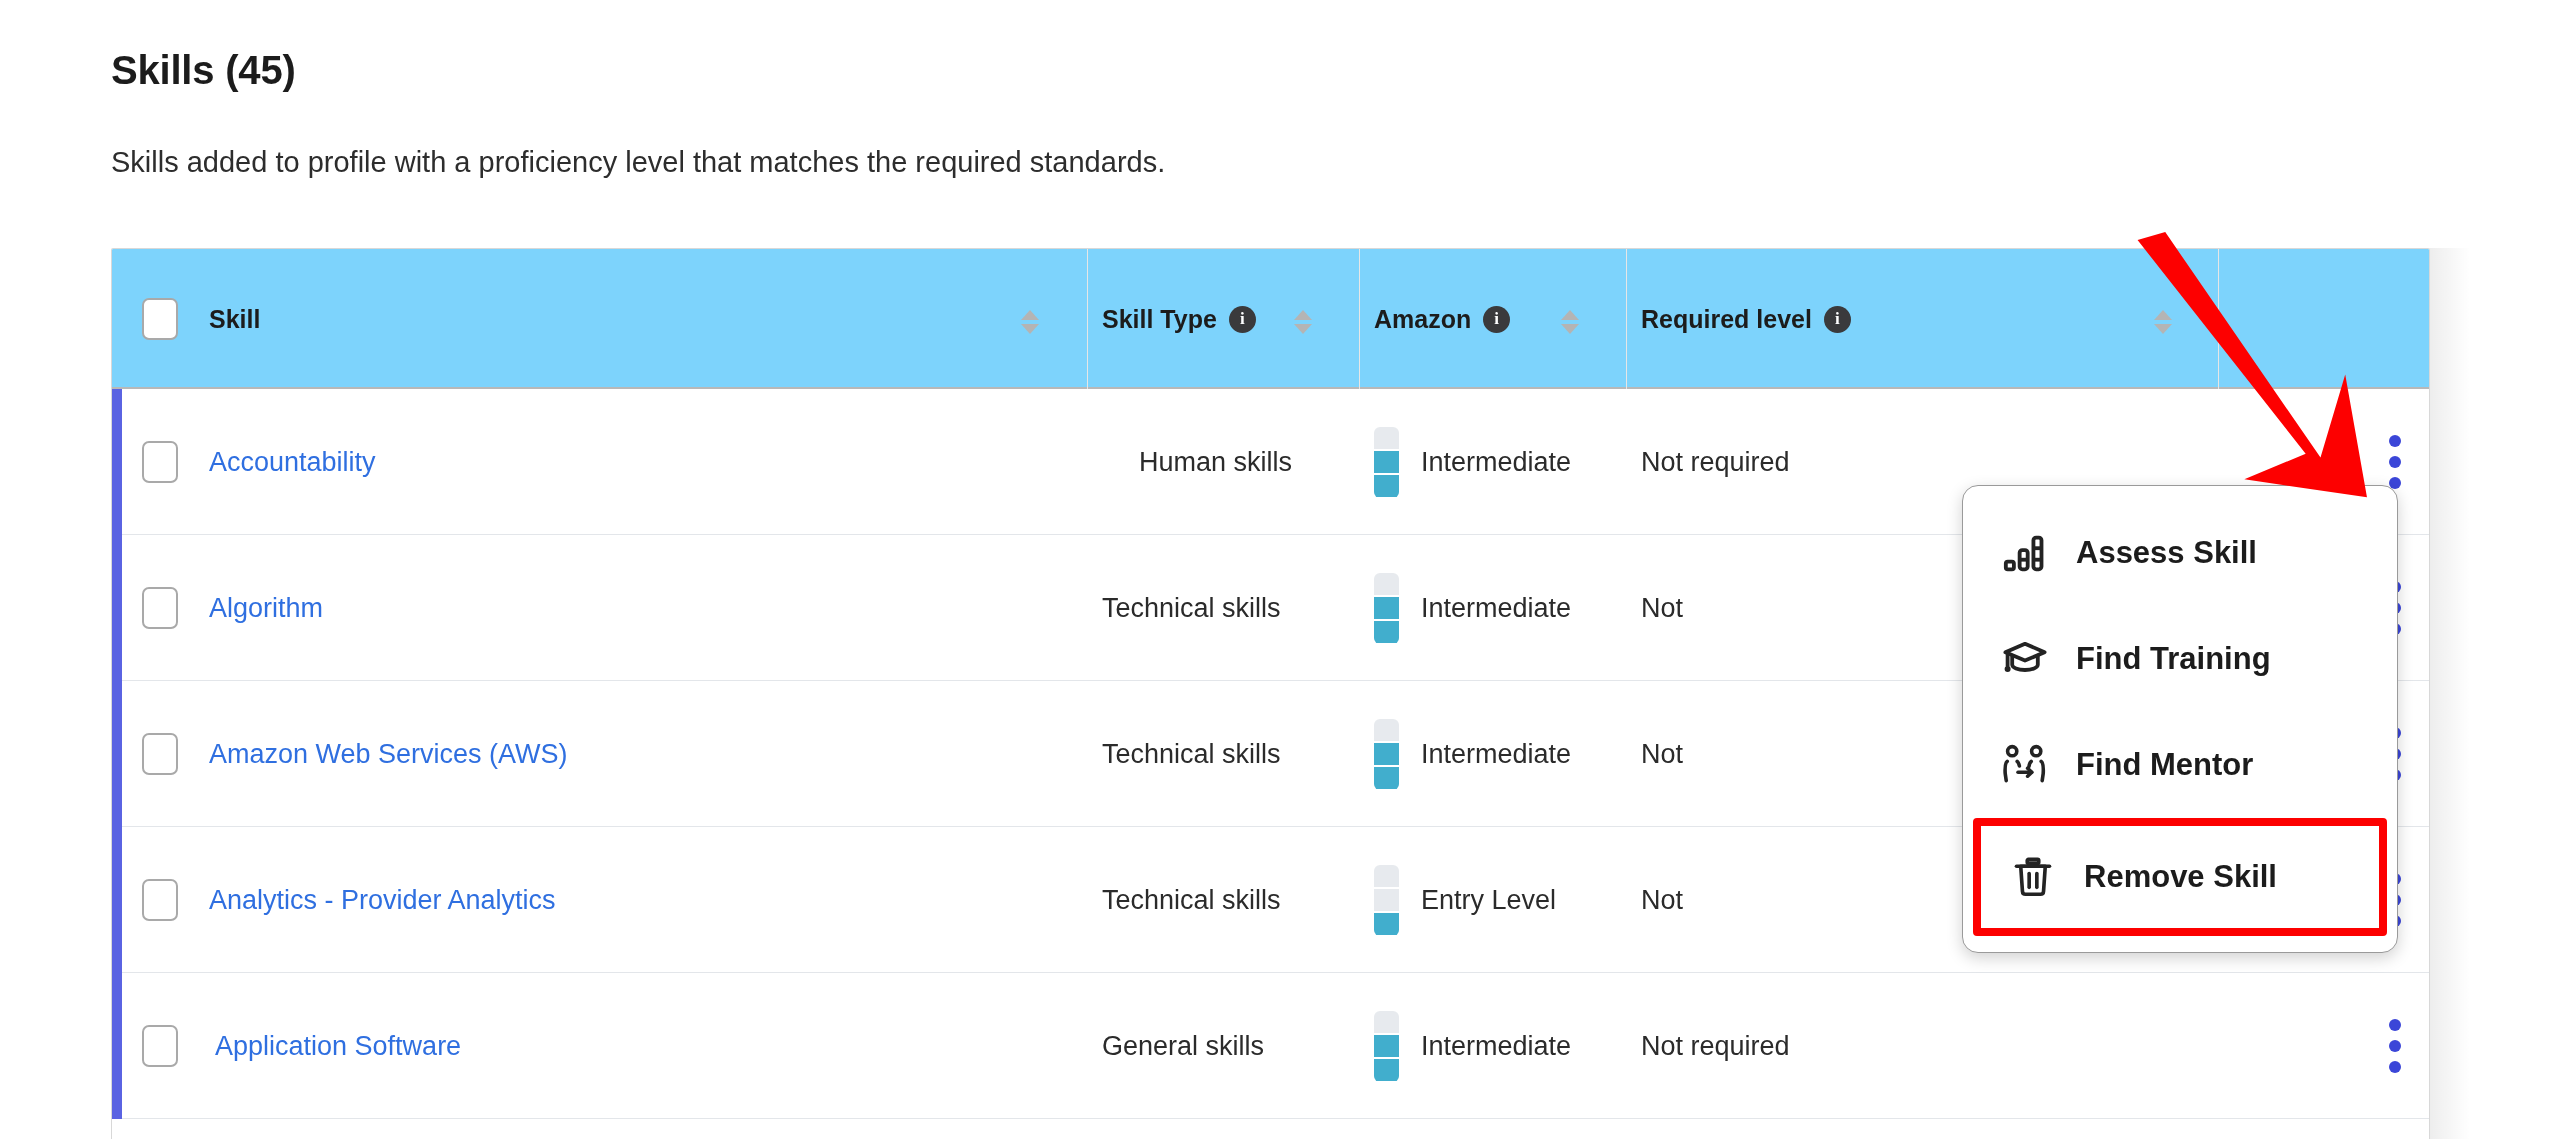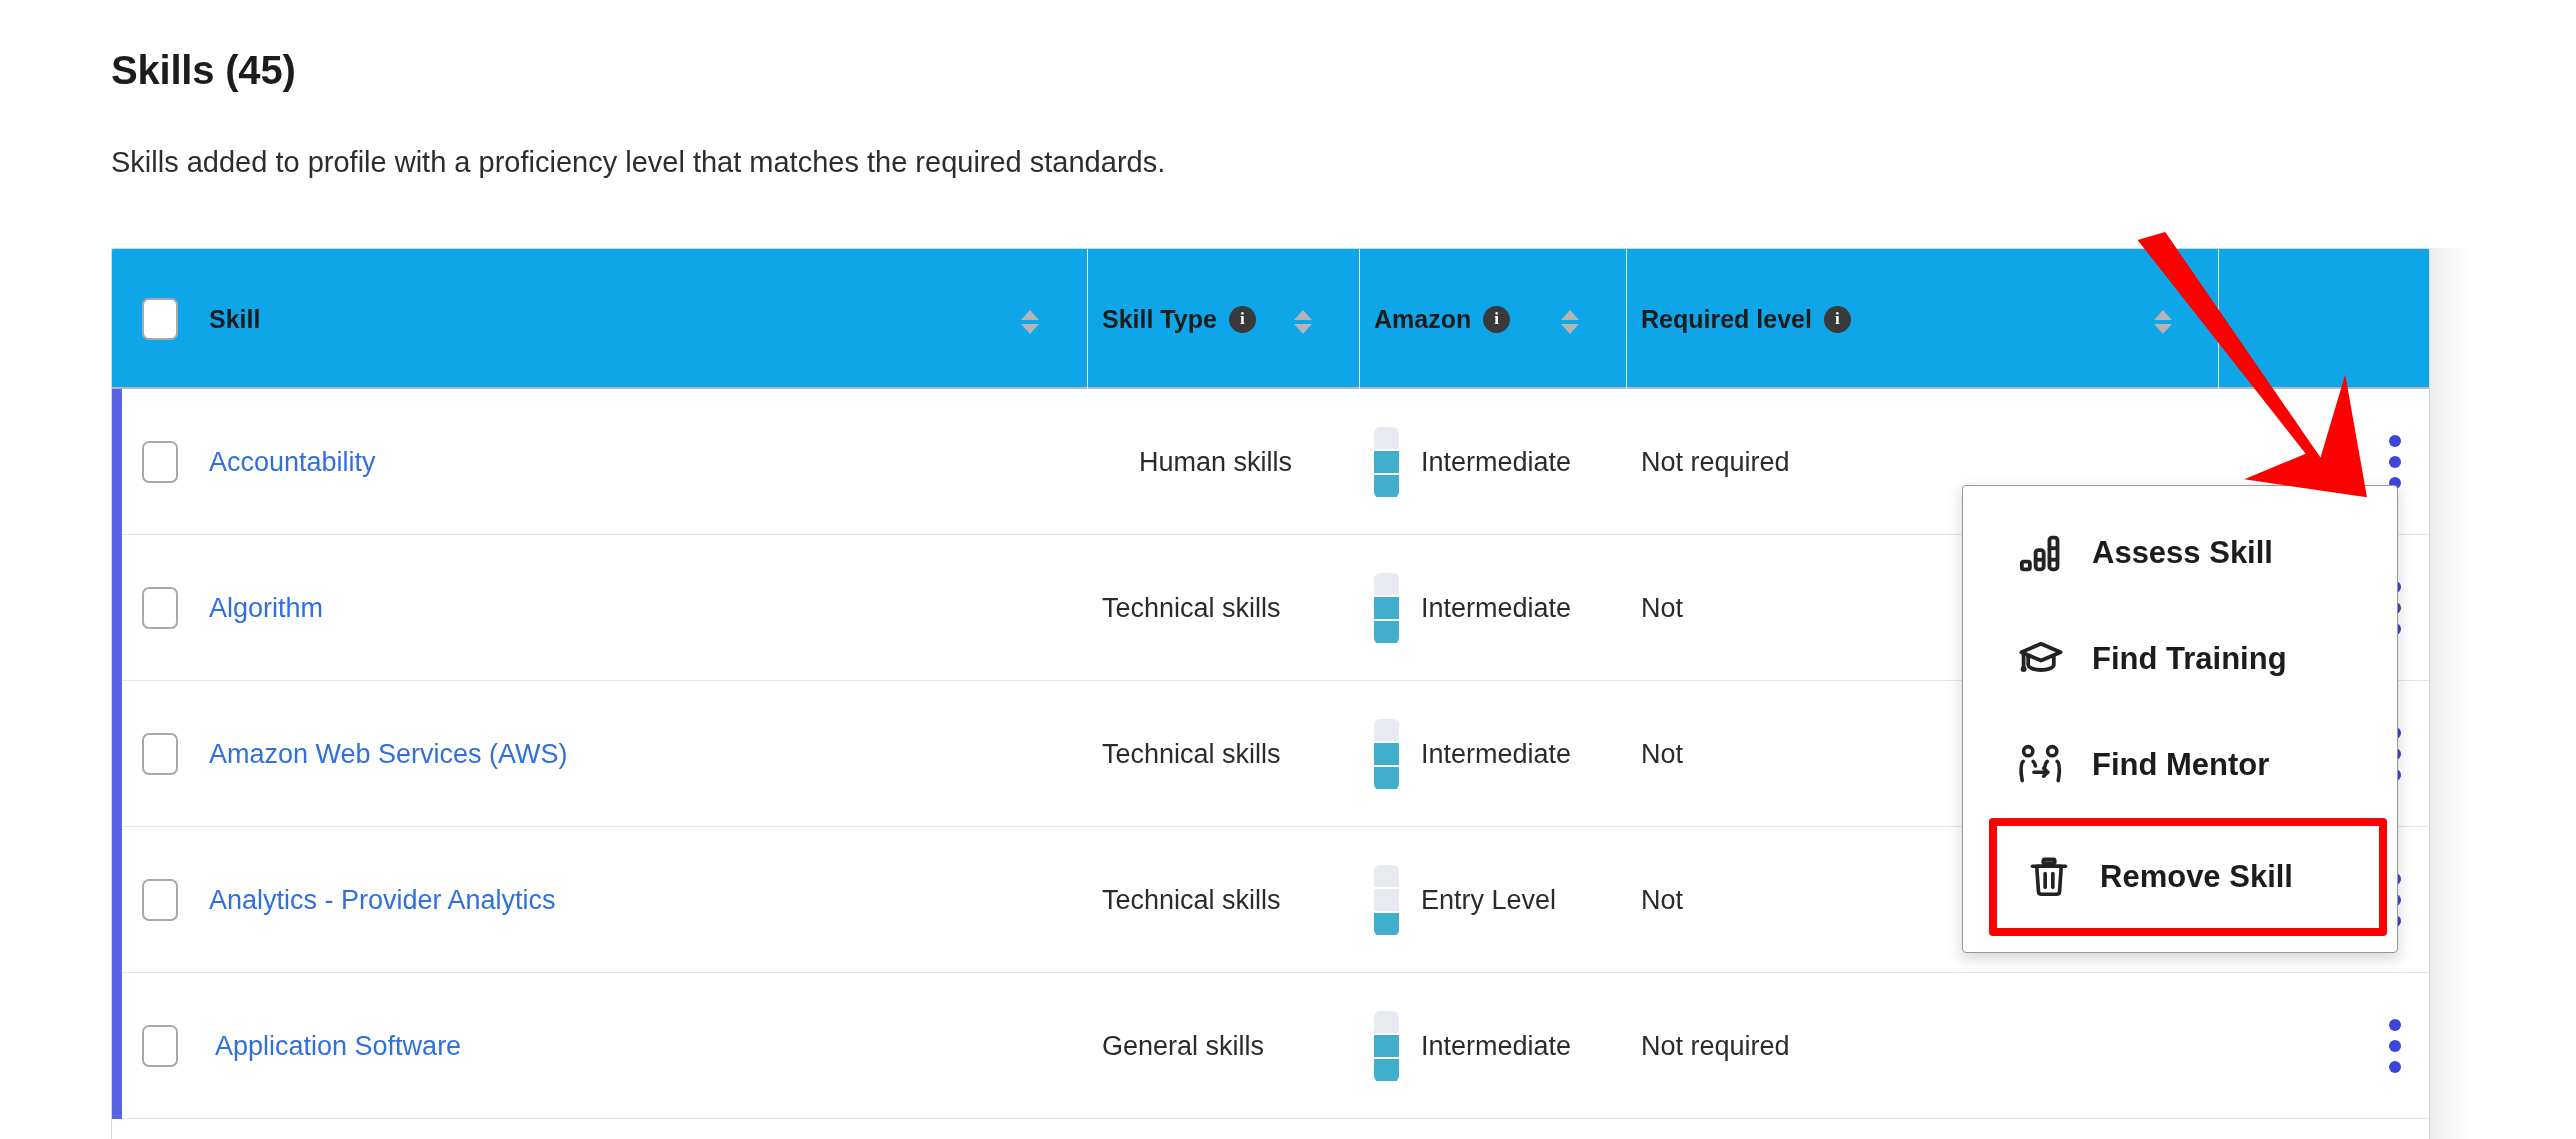--- a/index.html
+++ b/index.html
@@ -46,21 +46,21 @@
     left: 2430px; top: 248px;
     width: 40px; height: 891px;
     background: linear-gradient(to right, rgba(0,0,0,0.07), rgba(0,0,0,0));
     pointer-events: none;
   }
 
   
   .thead {
     position: relative;
     height: 140px;
-    background: #0ea5e9;
+    background: #7dd3fc;
     border-bottom: 2px solid #b8b8b8;
   }
   .th {
     position: absolute;
     top: 0; height: 140px;
     display: flex;
     align-items: center;
     font-size: 25px;
     font-weight: 700;
     color: #1c1c1c;
@@ -175,23 +175,23 @@
     display: block;
   }
 
   
   .menu {
     position: absolute;
     left: 1962px; top: 485px;
     width: 436px;
     background: #ffffff;
     border: 1px solid #9a9a9a;
-    border-radius: 4px;
+    border-radius: 16px;
     box-shadow: 0 5px 16px rgba(0,0,0,0.18);
-    padding: 14px 0 16px 16px;
+    padding: 14px 0 16px 0;
     z-index: 30;
   }
   .menu-item {
     display: flex;
     align-items: center;
     height: 106px;
     padding-left: 36px;
     cursor: pointer;
   }
   .menu-icon {

